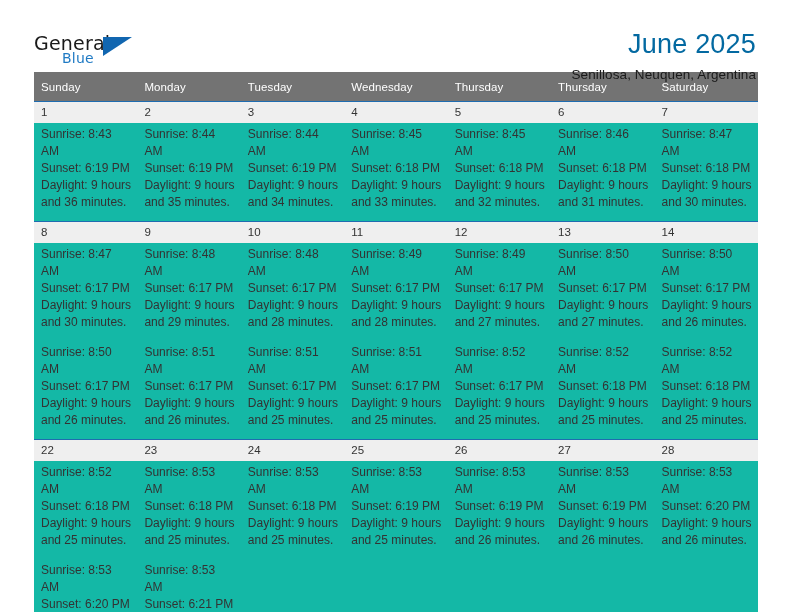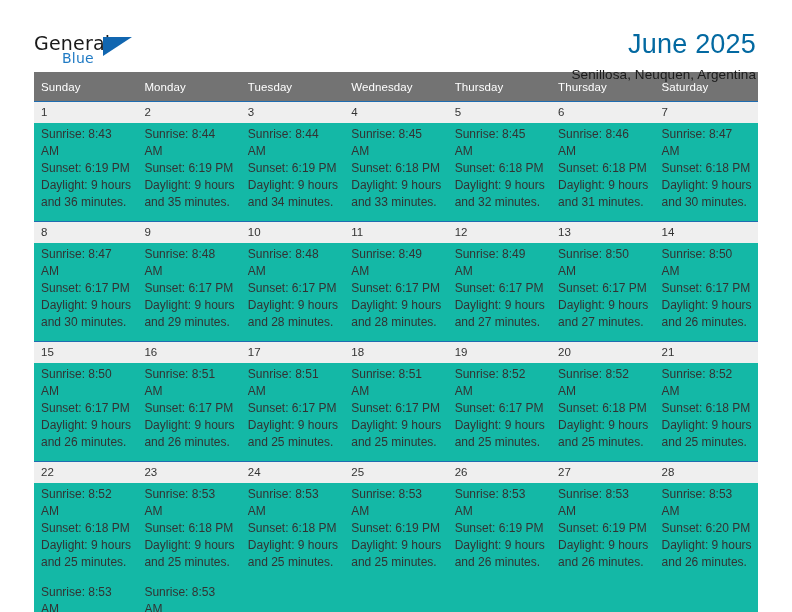--- a/index.html
+++ b/index.html
@@ -233,29 +233,20 @@
         <td class="info-cell">Sunrise: 8:50 AM
 Sunset: 6:17 PM
 Daylight: 9 hours
 and 27 minutes.</td>
         <td class="info-cell">Sunrise: 8:50 AM
 Sunset: 6:17 PM
 Daylight: 9 hours
 and 26 minutes.</td>
       </tr>
 
-      <tr class="week-row">
-        <td class="daynum-cell">15</td>
-        <td class="daynum-cell">16</td>
-        <td class="daynum-cell">17</td>
-        <td class="daynum-cell">18</td>
-        <td class="daynum-cell">19</td>
-        <td class="daynum-cell">20</td>
-        <td class="daynum-cell">21</td>
-      </tr>
       <tr>
         <td class="info-cell">Sunrise: 8:50 AM
 Sunset: 6:17 PM
 Daylight: 9 hours
 and 26 minutes.</td>
         <td class="info-cell">Sunrise: 8:51 AM
 Sunset: 6:17 PM
 Daylight: 9 hours
 and 26 minutes.</td>
         <td class="info-cell">Sunrise: 8:51 AM

